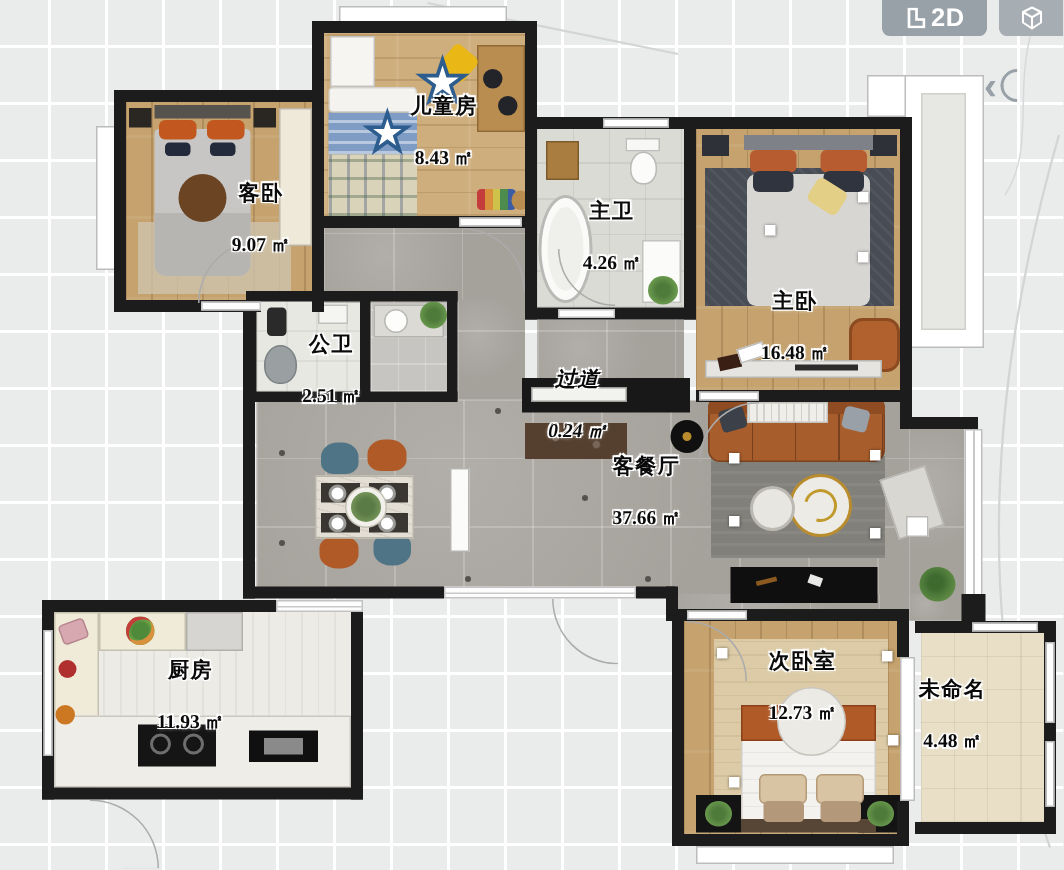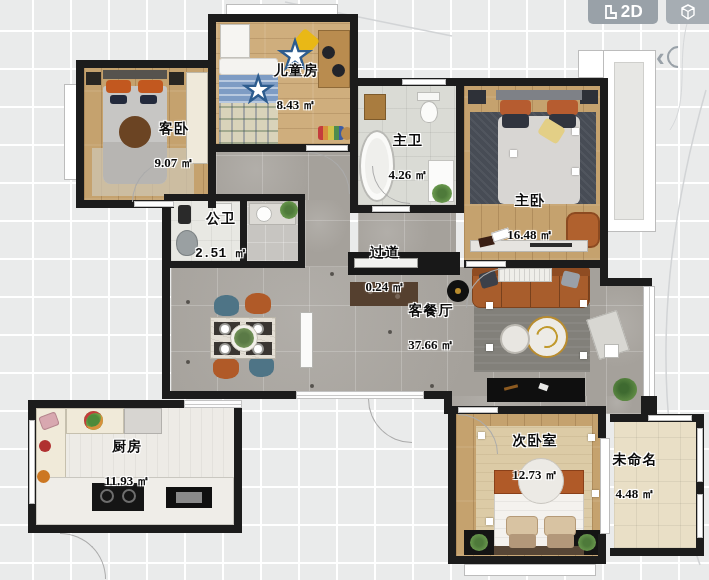--- a/index.html
+++ b/index.html
@@ -318,25 +318,25 @@
     <span class="ar">8.43 ㎡</span>
   </div>
   <div class="rlabel" style="left:408px;top:158px;">
     <span class="nm">主卫</span>
     <span class="ar">4.26 ㎡</span>
   </div>
   <div class="rlabel" style="left:530px;top:218px;">
     <span class="nm">主卧</span>
     <span class="ar">16.48 ㎡</span>
   </div>
-  <div class="rlabel" style="left:221px;top:236px;font-family:Liberation Mono, monospace;">
+  <div class="rlabel" style="left:221px;top:247px;">
     <span class="nm">公卫</span>
     <span class="ar">2.51 ㎡</span>
   </div>
-  <div class="rlabel" style="left:385px;top:270px;">
+  <div class="rlabel" style="left:385px;top:270px;font-style:italic;">
     <span class="nm">过道</span>
     <span class="ar">0.24 ㎡</span>
   </div>
   <div class="rlabel" style="left:431px;top:328px;">
     <span class="nm">客餐厅</span>
     <span class="ar">37.66 ㎡</span>
   </div>
   <div class="rlabel" style="left:127px;top:464px;">
     <span class="nm">厨房</span>
     <span class="ar">11.93 ㎡</span>

